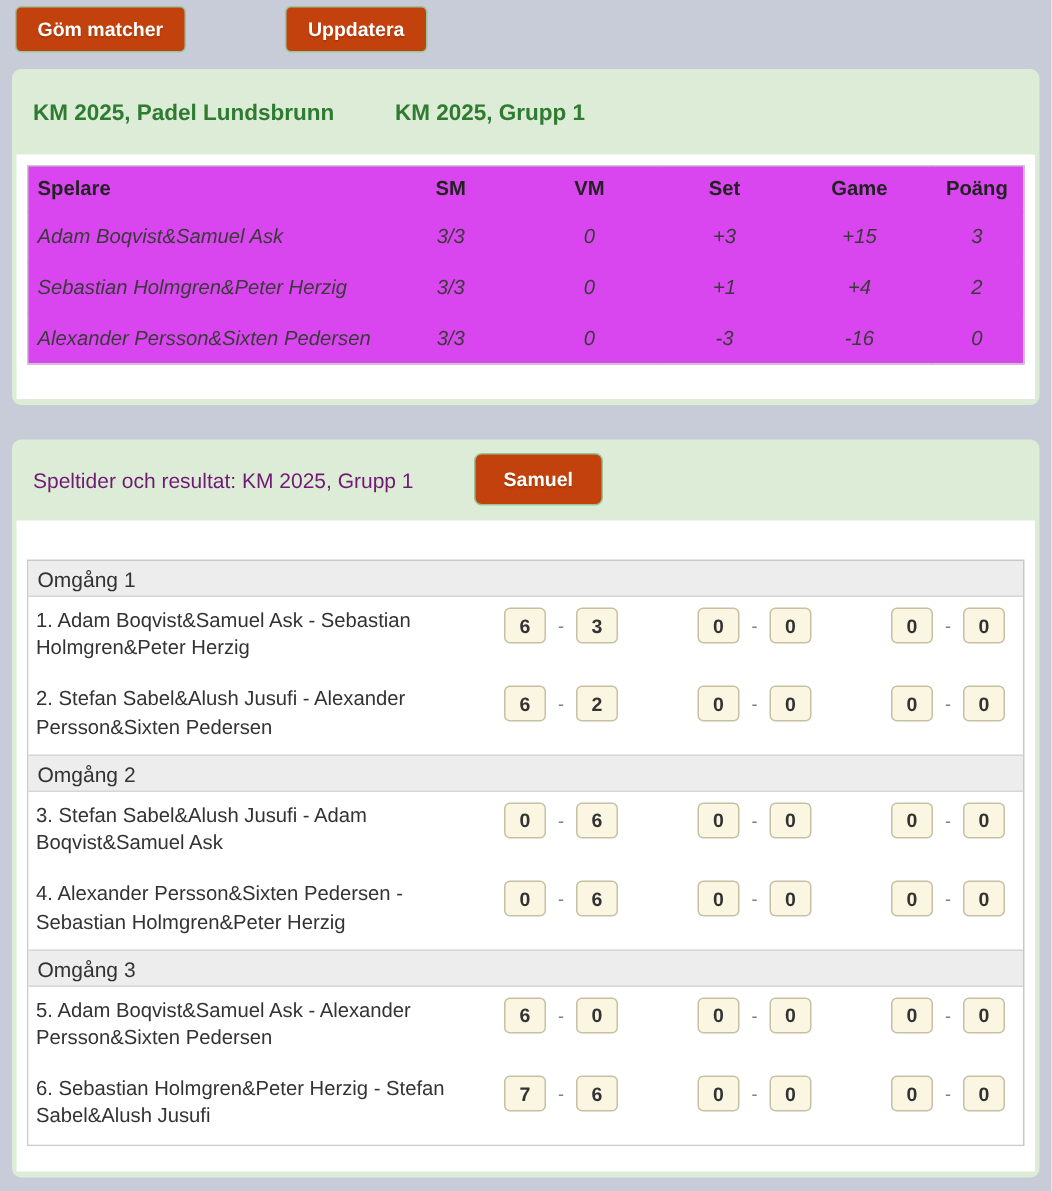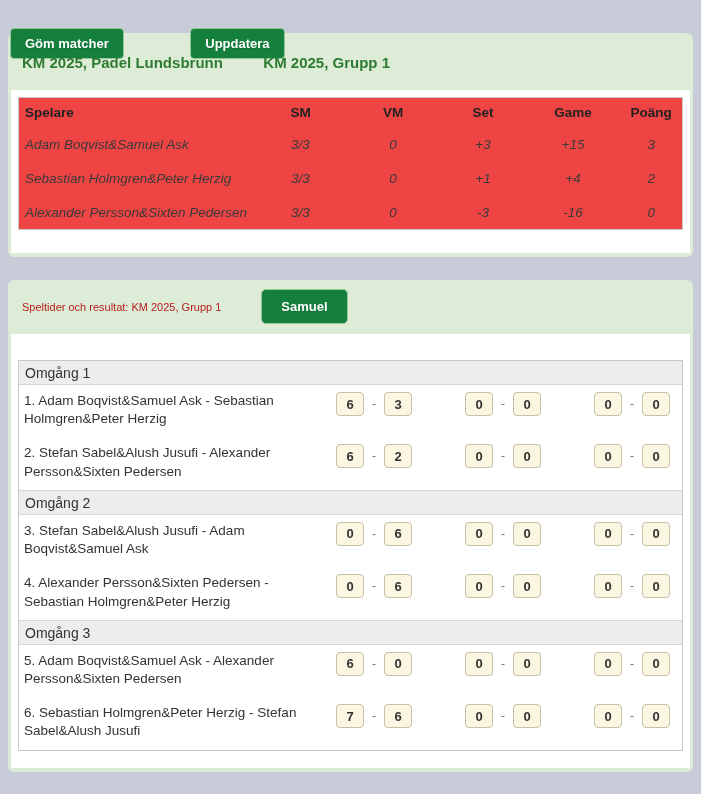--- a/index.html
+++ b/index.html
@@ -7,68 +7,68 @@
   body {
     width:701px; height:794px;
     background:#c8cbd8;
     font-family:"Liberation Sans", sans-serif;
     overflow:hidden;
   }
   
   .toolbar { padding:4px 0 0 10px; height:33px; }
   .btn {
     display:inline-block;
-    background:#15803d;
+    background:#c2410c;
     border:1px solid #96c696;
     border-radius:4px;
     color:#fff;
     font-weight:bold;
     font-size:13px;
     font-family:inherit;
     padding:7px 14px;
     cursor:pointer;
     text-shadow:0 1px 1px rgba(0,0,0,0.15);
   }
-  .btn-update { margin-left:62px;margin-top:24px; }
+  .btn-update { margin-left:62px; }
   
   .panel {
-    margin:0 8px;
+    margin:13px 8px;
     background:#dcecd6;
     border-radius:6px;
     padding:0 3px 4px 3px;
   }
   .panel-2 { margin-top:23px; }
   .panel-header-1 { padding:21px 11px 18px 11px; }
   .panel-title {
     color:#2e7b31;
     font-weight:bold;
     font-size:15px;
   }
   .panel-title + .panel-title { margin-left:36px; }
   .panel-header-2 {
     display:flex;
     align-items:center;
     padding:9px 11px 10px 11px;
   }
   .results-title {
-    color:#b91c1c;
-    font-size:11px;
+    color:#701a75;
+    font-size:14px;
   }
   .btn-save { margin-left:40px; padding:9px 19px; border-radius:5px; }
   .panel-body {
     background:#ffffff;
     padding:7px 7px 23px 7px;
   }
   .panel-body-2 { padding:7px 7px 12px 7px; }
   
   table.standings {
     width:100%;
     border-collapse:collapse;
     border:1px solid #c9c9c9;
-    background:#ef4444;
+    background:#d946ef;
     font-size:13.5px;
     color:#333;
   }
   table.standings th {
     font-weight:bold; text-align:center; height:30px; color:#222;
   }
   table.standings th.spelare { text-align:left; padding-left:6px; }
   table.standings td {
     text-align:center; height:34px; color:#3a3a3a; font-weight:normal;font-style:italic;
   }

